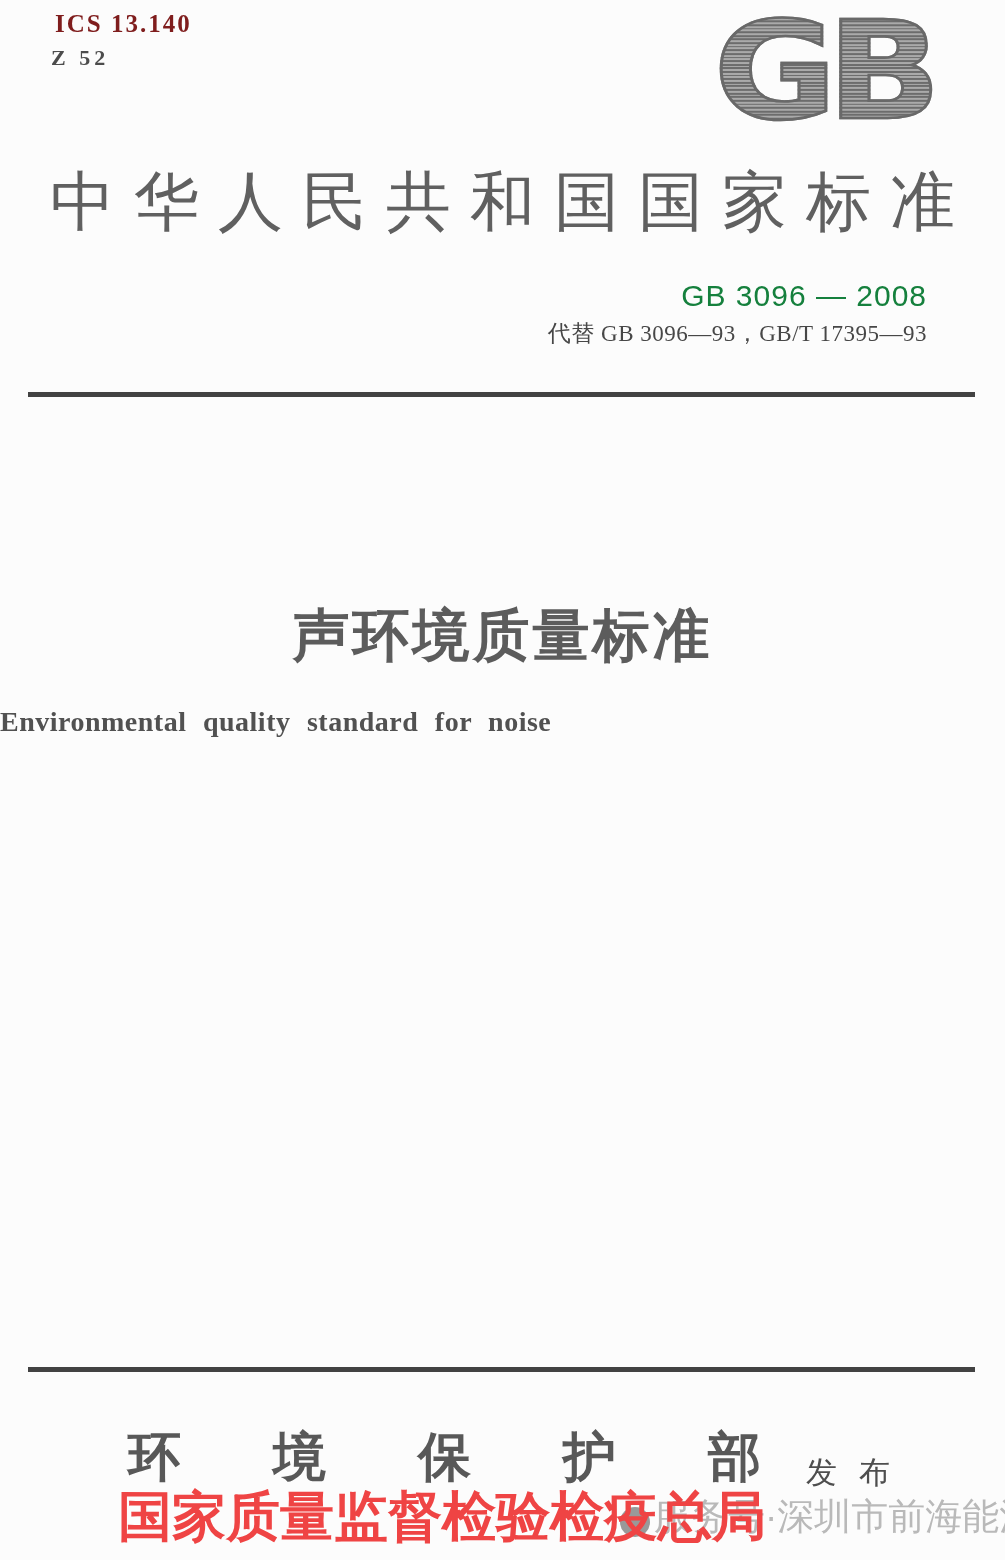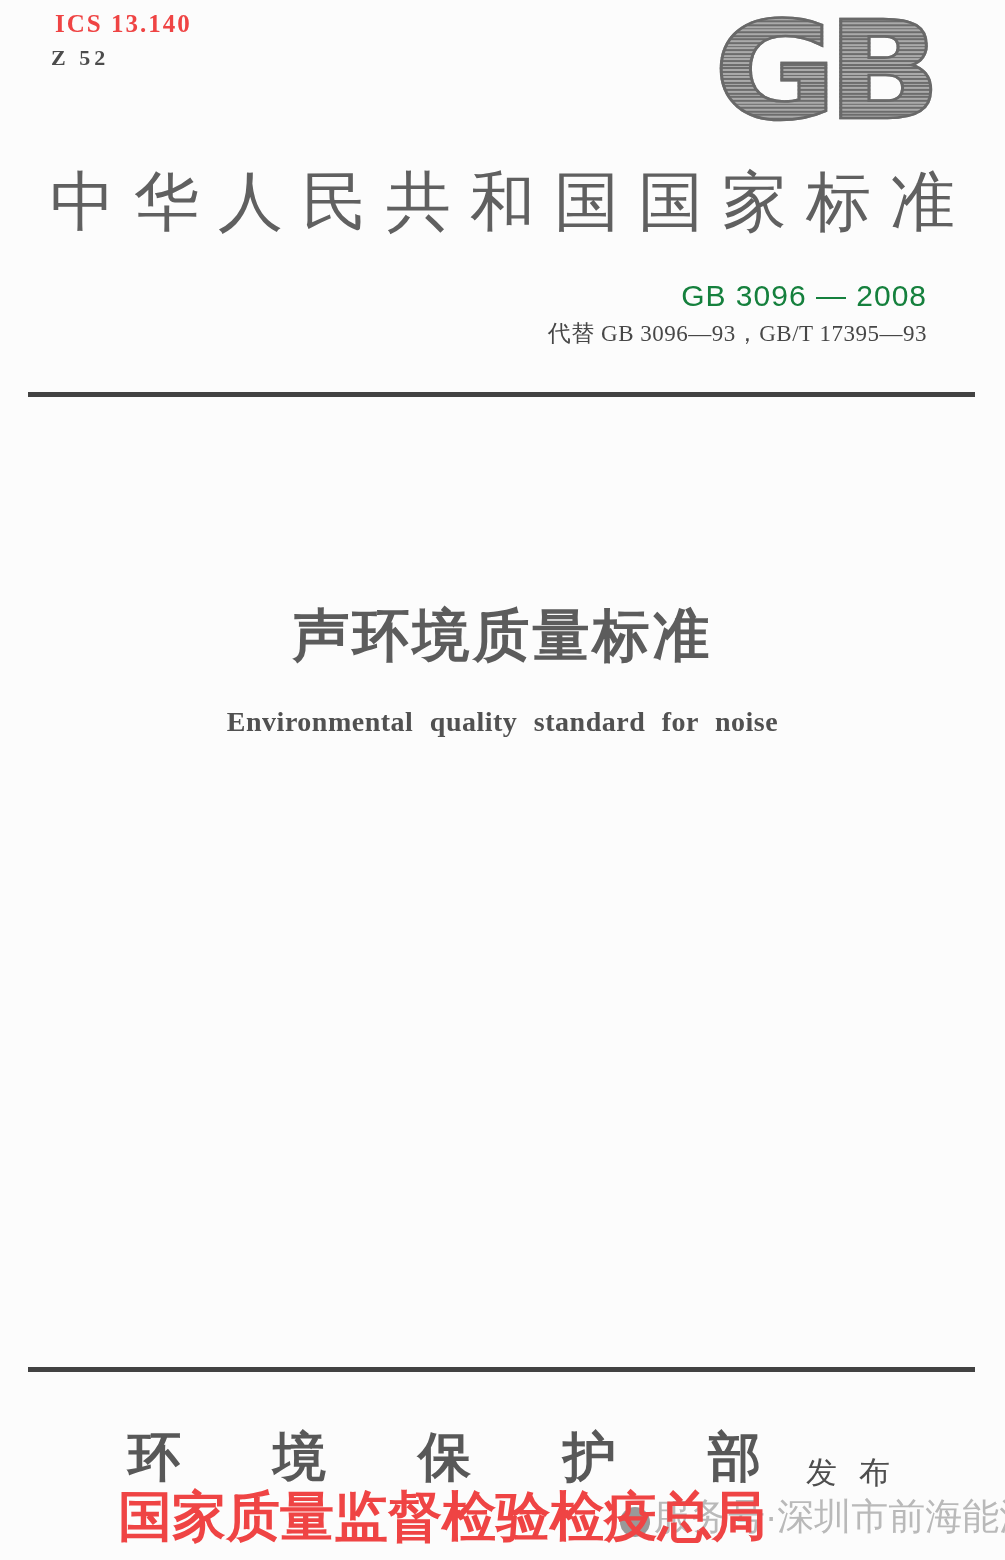--- a/index.html
+++ b/index.html
@@ -11,21 +11,21 @@
     background: #fcfcfc;
     overflow: hidden;
     font-family: "Liberation Serif", "DejaVu Serif", serif;
     color: #4a4a4a;
   }
 
   
   .ics-code {
     position: absolute; top: 10px; left: 55px;
     font-weight: bold; font-size: 25px; letter-spacing: 2px;
-    color: #ef4444;
+    color: #7f1d1d;
   }
   .class-code {
     position: absolute; top: 45px; left: 51px;
     font-weight: bold; font-size: 22px; letter-spacing: 4px;
     color: #4c4c4c;
   }
 
   
   .gb-logo {
     position: absolute; top: -4px; left: 710px; width: 225px; height: 150px;
@@ -80,21 +80,20 @@
   
   .title-cn {
     position: absolute; top: 598px; left: 0; width: 100%;
     text-align: center;
     font-weight: bold; font-size: 57px; letter-spacing: 3px;
     color: #5c5c5c;
     white-space: nowrap;
   }
   .title-en {
     position: absolute; top: 706px; left: 0; width: 100%;
-    text-align: center;
     font-weight: bold; font-size: 28px;
     word-spacing: 9px; letter-spacing: 0.5px;
     color: #515151;
     white-space: nowrap;
   }
 
   
   .dates-row {
     position: absolute; top: 1328px; left: 38px; width: 929px;
     display: flex; justify-content: space-between;

